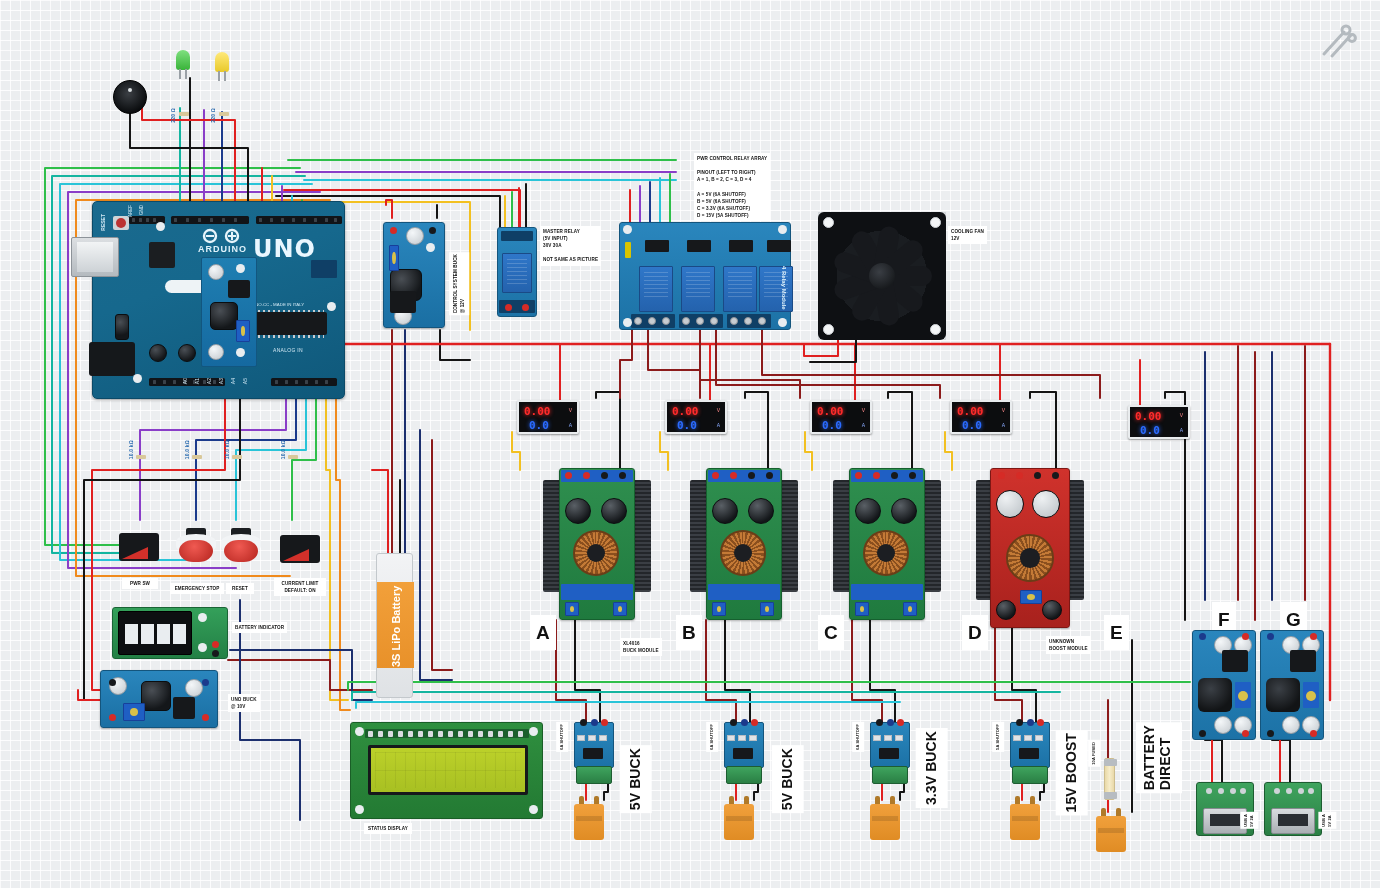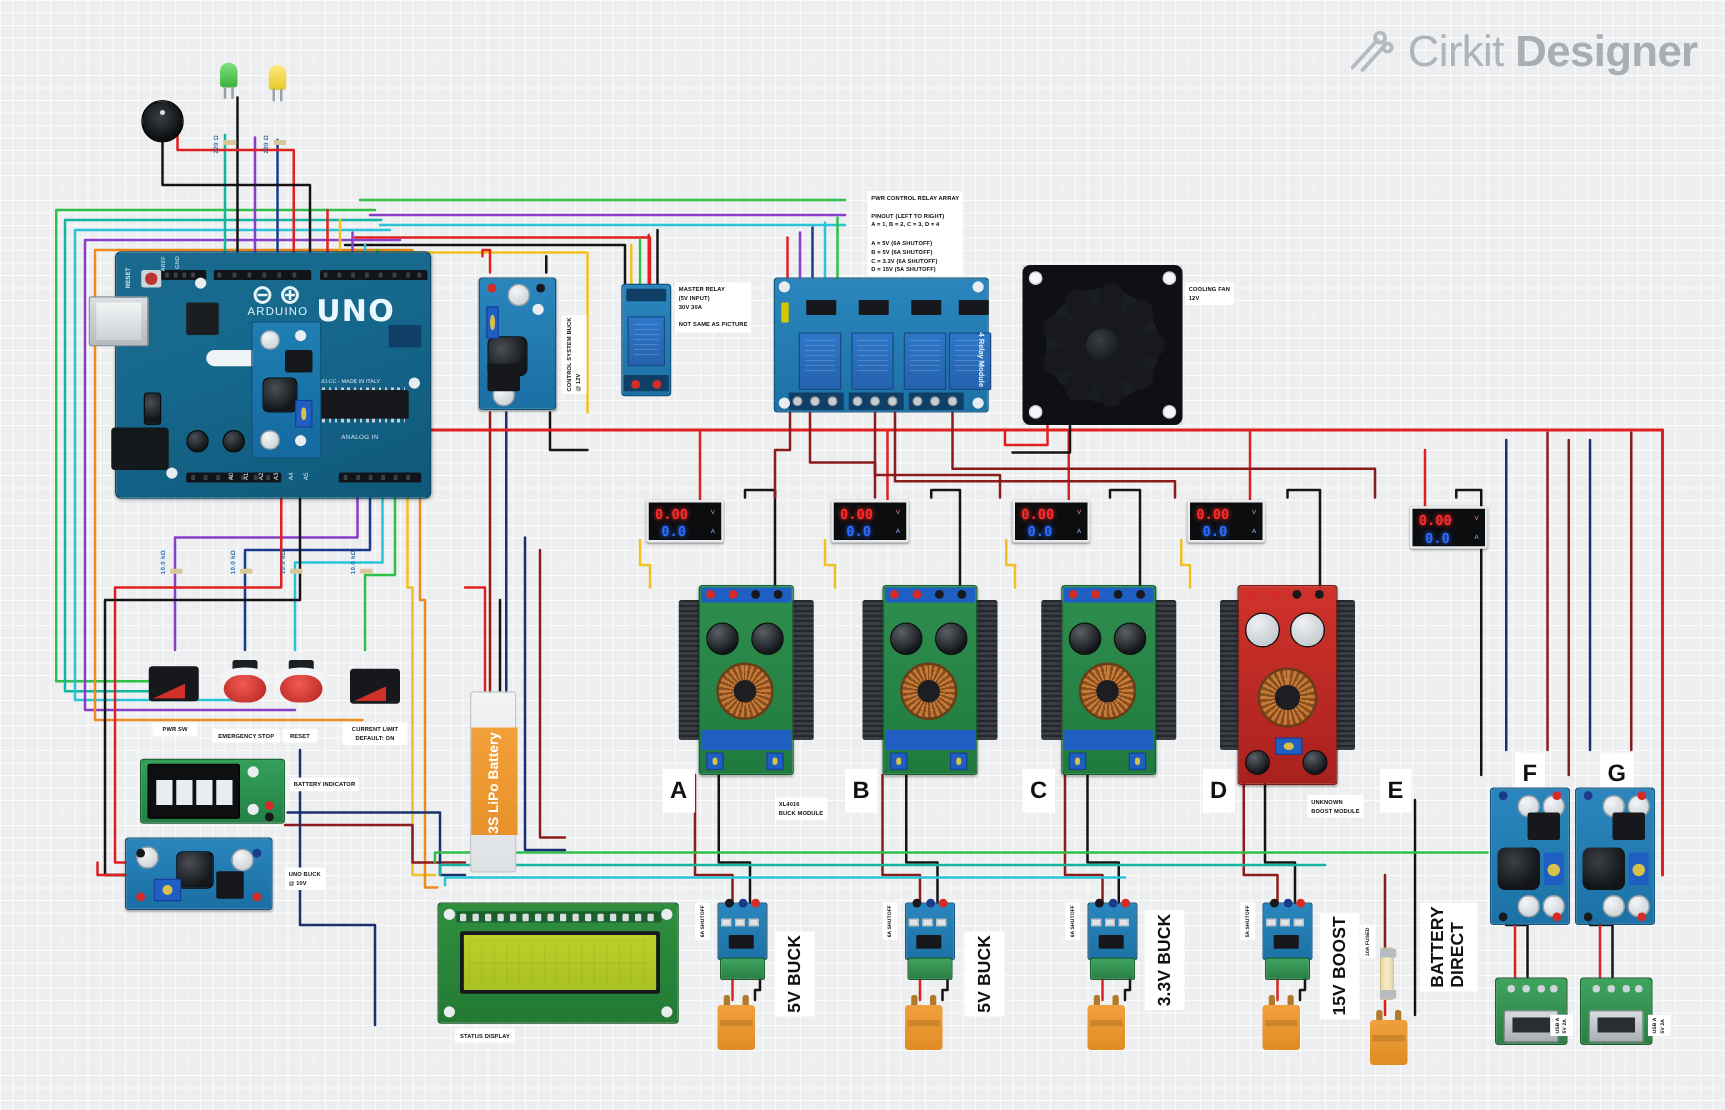--- a/index.html
+++ b/index.html
@@ -55,21 +55,21 @@
   }
 
   
   .board-uno {
     position: absolute; left: 92px; top: 201px; width: 253px; height: 198px;
     background: linear-gradient(160deg,#1a6a8e 0%, #16688d 40%, #0f587a 100%);
     border-radius: 5px;
     box-shadow: 0 1px 3px rgba(0,0,0,.35);
     border: 1px solid #0c4a68;
   }
-  .uno-logo { position:absolute; left:105px; top:42px; color:#dff2fb; font-size:9px; font-weight:normal; letter-spacing:1px;}
+  .uno-logo { position:absolute; left:105px; top:42px; color:#dff2fb; font-size:9px; font-weight:bold; letter-spacing:1px;}
   .uno-big { position:absolute; left:160px; top:33px; color:#eaf7ff; font-size:24px; font-weight:bold; letter-spacing:1px; font-family:"DejaVu Sans",sans-serif;}
   .uno-inf { position:absolute; left:118px; top:98px; color:#cfe7f3; font-size:5px; letter-spacing:.2px;}
   .uno-ain { position:absolute; left:180px; top:145px; color:#cfe7f3; font-size:5px; letter-spacing:.3px;}
   .uno-icsp { position:absolute; left:225px; top:65px; color:#cfe7f3; font-size:4px;}
   .hdr {
     position:absolute; background:#111418; border-radius:1.5px; height:8px;
   }
   .hdr .pin { position:absolute; top:1.6px; width:3.2px; height:4.8px; background:#3a4148; border-radius:.5px;}
   .usbport {
     position:absolute; left:-22px; top:35px; width:48px; height:40px;
@@ -352,24 +352,20 @@
 
   <div id="brand">
     <svg class="logo" viewBox="0 0 40 40">
       <g stroke="#b4babf" stroke-width="3" fill="none" stroke-linecap="round">
         <line x1="6" y1="32" x2="26" y2="10"></line>
         <line x1="14" y1="34" x2="33" y2="13"></line>
       </g>
       <circle cx="28" cy="8" r="4" fill="none" stroke="#b4babf" stroke-width="3"></circle>
       <circle cx="34" cy="16" r="3.4" fill="none" stroke="#b4babf" stroke-width="3"></circle>
     </svg>
-    <div class="btxt">
-      <span>Cirkit</span>
-      <span class="b">Designer</span>
-    </div>
   </div>
 
   <div class="buzzer" style="left:113px;top:80px;"></div>
   <div class="led" style="left:176px;top:50px;background:linear-gradient(#7fe07f,#39b339);">
     <div class="leg" style="left:3px;"></div>
       <div class="leg" style="right:3px;"></div>
   </div>
   <div class="led" style="left:215px;top:52px;background:linear-gradient(#ffe97a,#e8c92a);">
     <div class="leg" style="left:3px;"></div>
       <div class="leg" style="right:3px;"></div>

